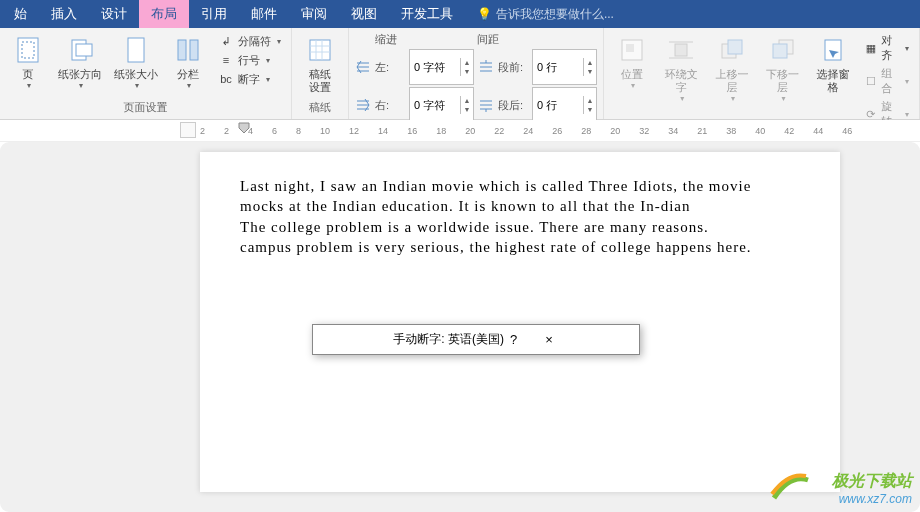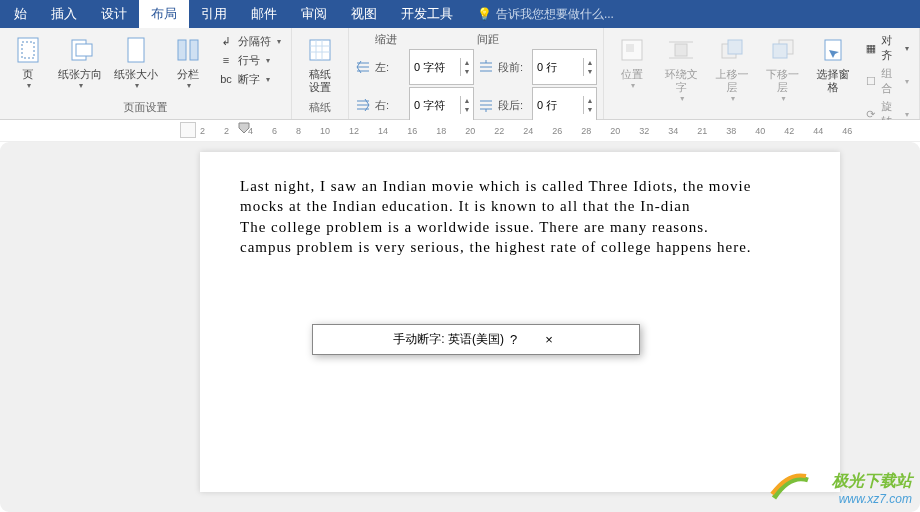--- a/index.html
+++ b/index.html
@@ -1,21 +1,21 @@
 <!DOCTYPE html>
 <html><head>
 <meta charset="utf-8">
 <style>
 * { box-sizing: border-box; margin: 0; padding: 0; }
 body { font-family: "Microsoft YaHei", sans-serif; font-size: 12px; background: #fff; overflow: hidden; width: 920px; height: 512px; position: relative; }
 
 
 .ribbon-tabs { background: #2b579a; color: #fff; display: flex; align-items: center; height: 28px; padding-left: 2px; }
 .ribbon-tabs .tab { padding: 5px 12px; cursor: pointer; font-size: 13px; }
-.ribbon-tabs .tab.active { background: #ffffff; color: #2b579a; }
+.ribbon-tabs .tab.active { background: #f9a8d4; color: #2b579a; }
 .ribbon-tabs .hint { margin-left: 12px; color: #c8d6ea; display: flex; align-items: center; gap: 4px; font-size: 12px; }
 
 
 .ribbon { background: #f3f3f3; border-bottom: 1px solid #d4d4d4; display: flex; height: 92px; }
 .group { border-right: 1px solid #e1e1e1; padding: 4px 6px 0; display: flex; flex-direction: column; justify-content: space-between; }
 .group-label { text-align: center; color: #666; font-size: 11px; padding: 2px 0 4px; }
 .group-body { display: flex; align-items: flex-start; gap: 4px; flex: 1; }
 .big-btn { display: flex; flex-direction: column; align-items: center; justify-content: flex-start; padding: 2px 4px; cursor: pointer; min-width: 44px; }
 .big-btn .ico { width: 32px; height: 32px; display: flex; align-items: center; justify-content: center; }
 .big-btn .lbl { font-size: 11px; color: #444; text-align: center; margin-top: 2px; line-height: 1.2; }

